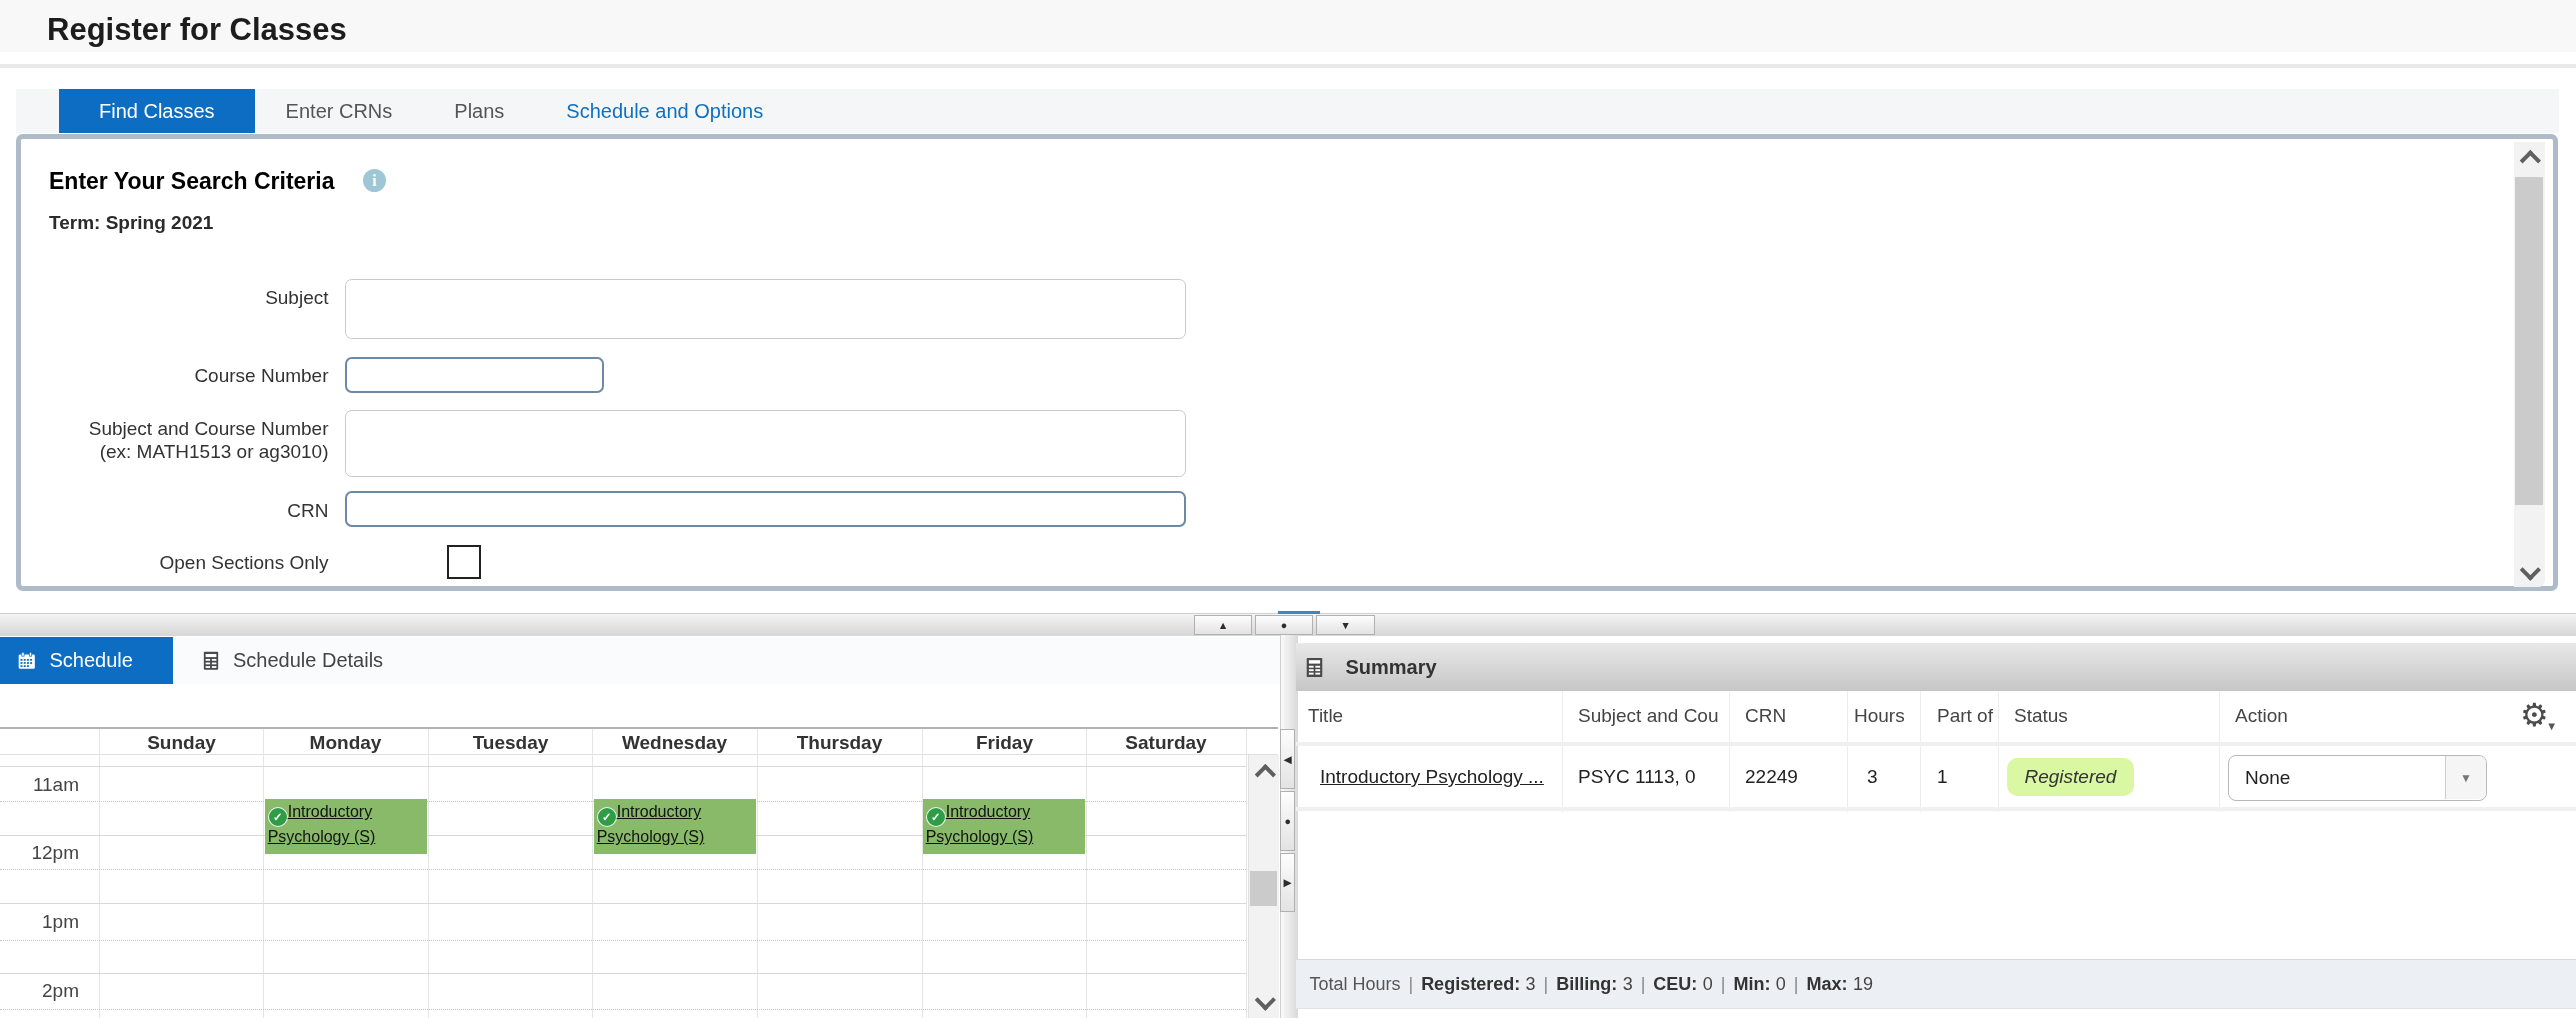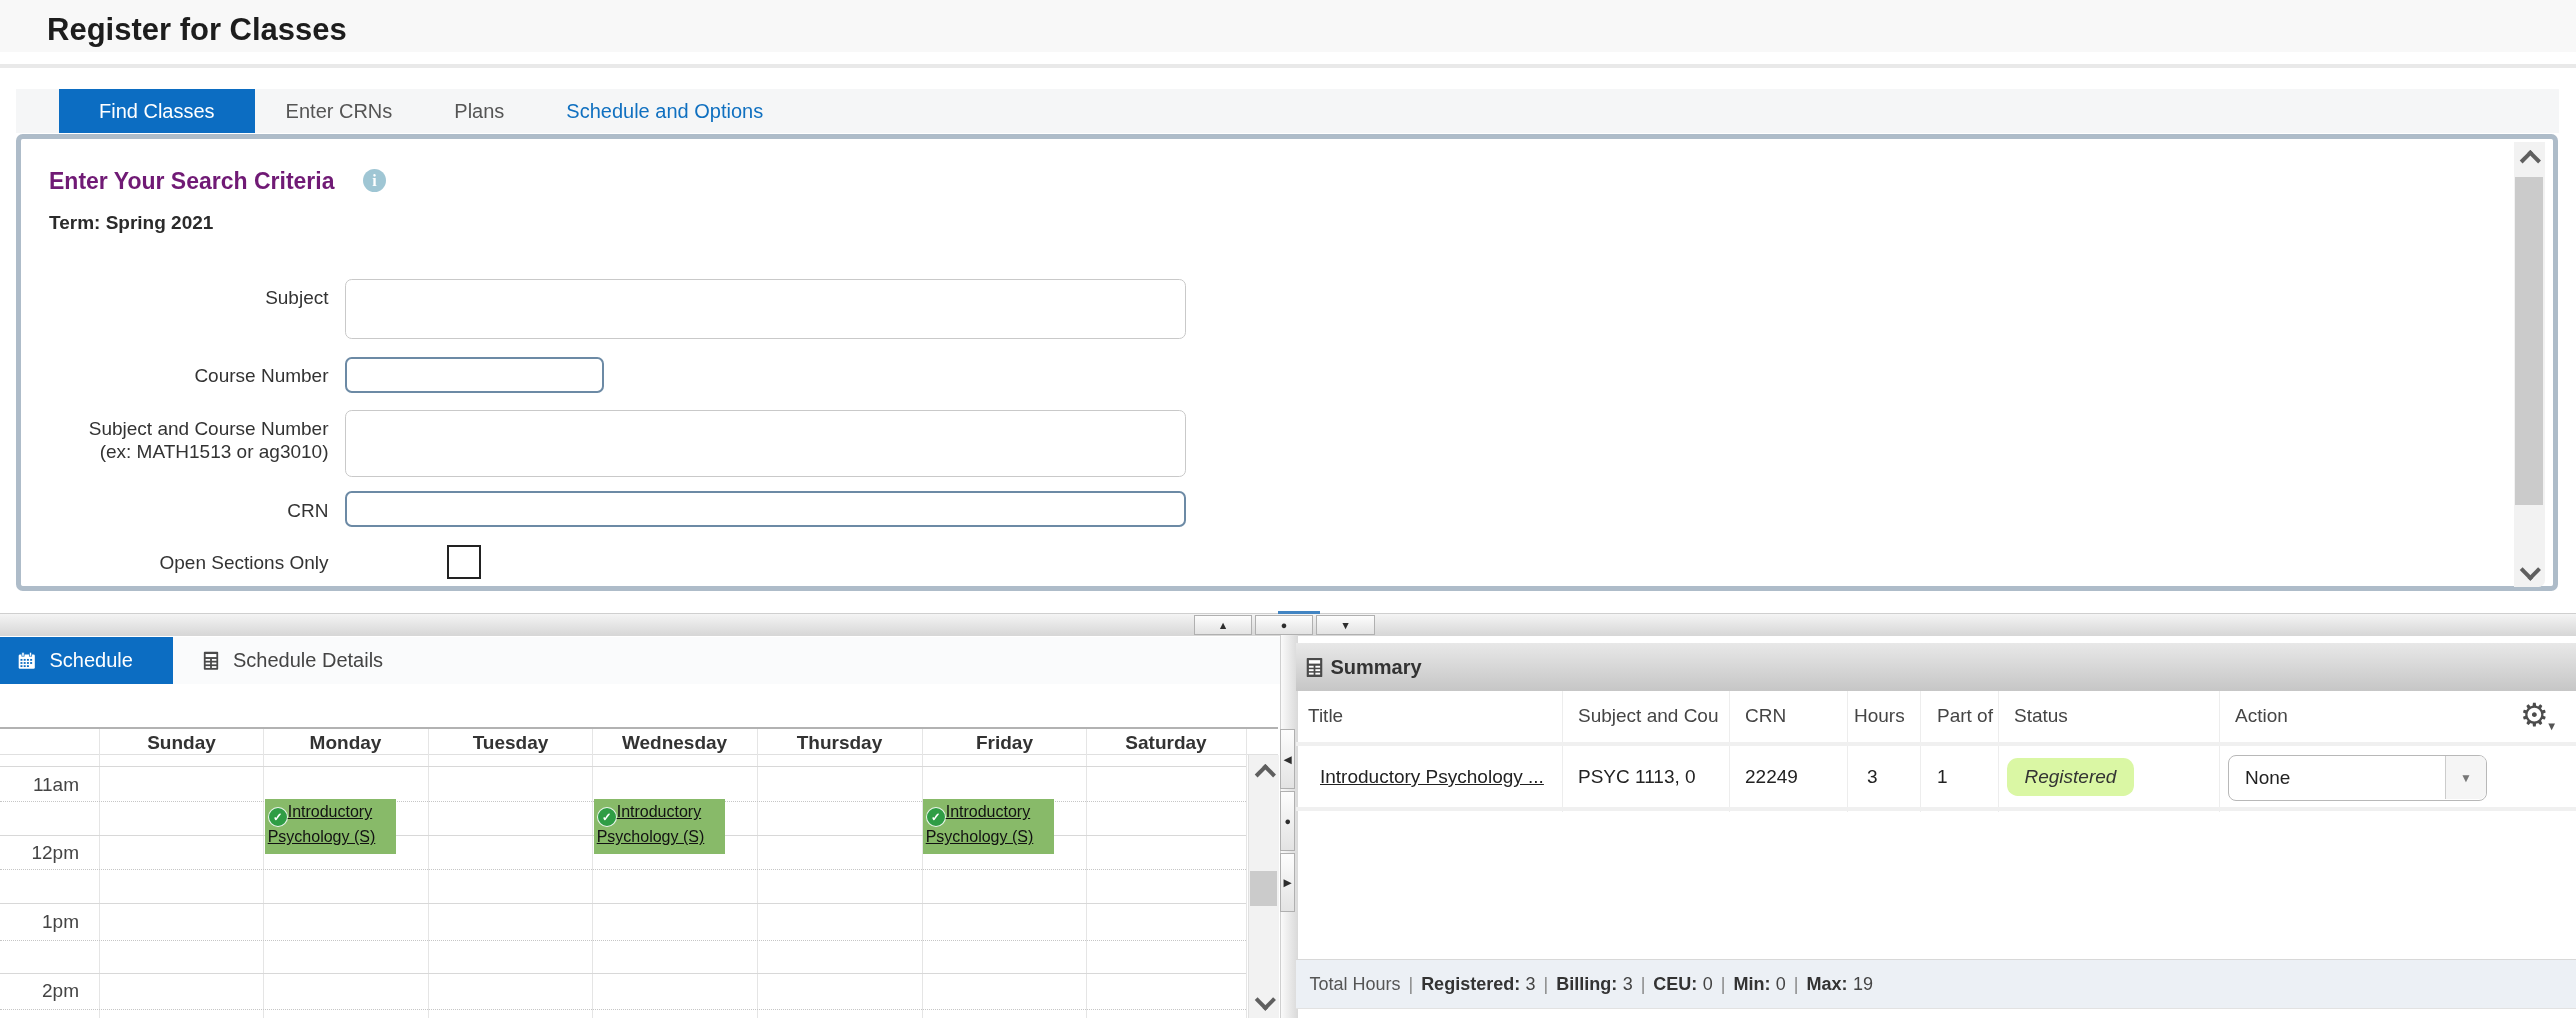--- a/index.html
+++ b/index.html
@@ -13,21 +13,21 @@
 
   
   .nav-strip{position:absolute;left:16px;top:89px;width:2543px;height:44px;background:#f5f6f7;display:flex;align-items:stretch;}
   .nav-tab{display:flex;align-items:center;padding:0 31px;font-size:20px;color:#555;cursor:pointer;}
   .nav-tab.active{background:#0c6dc2;color:#fff;padding:0 40px;margin-left:43px;}
   .nav-tab.linklike{color:#1070c0;}
 
   
   .search-panel{position:absolute;left:16px;top:134px;width:2532px;height:447px;background:#fff;
     border:5.4px solid #aebcc9;border-radius:6.7px;}
-  .crit-heading{position:absolute;left:49px;top:168px;font-size:23px;font-weight:bold;color:#701a75;}
+  .crit-heading{position:absolute;left:49px;top:168px;font-size:23px;font-weight:bold;color:#000000;}
   .info-icon{position:absolute;left:363px;top:169px;width:23px;height:23px;border-radius:50%;
     background:#9fc6d4;color:#fff;font-size:16px;font-weight:bold;text-align:center;line-height:23px;font-family:"Liberation Serif",serif;}
   .term-label{position:absolute;left:49px;top:212px;font-size:19px;font-weight:bold;color:#2b2b2b;}
   .fld-label{position:absolute;width:309px;left:19.5px;text-align:right;font-size:19px;color:#333;}
   .ti{position:absolute;left:345px;box-sizing:border-box;background:#fff;font-size:19px;color:#222;
     padding:0 12px;font-family:"Liberation Sans",sans-serif;outline:none;}
   .ti.big{width:841px;height:60px;border:1.3px solid #c9c9c9;border-radius:6.7px;}
   .ti.focus{border:2px solid #6c8aa5;border-radius:6.7px;}
   .checkbox{position:absolute;left:447px;top:545px;width:29.6px;height:29.6px;border:2.7px solid #222;background:#fff;}
 
@@ -54,30 +54,30 @@
   .sched-tab.active{background:#0c6dc2;color:#fff;}
   .sched-heading-band{position:absolute;left:0;top:684px;width:1280px;height:43px;background:#f0f1f2;border-bottom:2px solid #b2b2b2;box-sizing:border-box;}
   .sched-heading{position:absolute;left:12px;top:9.4px;font-size:20px;font-weight:bold;color:#222;}
 
   .cal-vline{position:absolute;top:729px;height:290px;width:1.3px;background:#e5e5e5;}
   .cal-hline{position:absolute;left:0;width:1246px;height:1.3px;background:#d8d8d8;}
   .cal-dotline{position:absolute;left:0;width:1246px;height:0;border-top:1.3px dotted #c6c6c6;}
   .cal-headline{position:absolute;left:0;top:754px;width:1278px;height:1.3px;background:#e0e0e0;}
   .day-label{position:absolute;top:732px;height:21.5px;font-size:19px;font-weight:bold;color:#333;text-align:center;}
   .time-label{position:absolute;left:0;width:79px;text-align:right;font-size:19px;color:#444;}
-  .cal-event{position:absolute;top:799px;width:131px;height:55px;background:#88ba69;padding:3.4px 2.7px;box-sizing:border-box;
+  .cal-event{position:absolute;top:799px;width:162px;height:55px;background:#88ba69;padding:3.4px 2.7px;box-sizing:border-box;
     font-size:16px;line-height:19.5px;color:#121212;cursor:pointer;overflow:hidden;}
   .evt-check{display:inline-block;width:18px;height:18px;border-radius:50%;background:#2f9d45;border:1.3px solid rgba(255,255,255,.9);
     color:#fff;font-size:11.4px;line-height:18px;text-align:center;vertical-align:-4px;font-weight:bold;}
   .evt-text{text-decoration:underline;}
 
   
   .sum-header{position:absolute;left:1296px;top:643px;width:1280px;height:48px;
     background:linear-gradient(#e8e8e8,#c6c6c6);display:flex;align-items:center;}
-  .sum-title{font-size:20px;font-weight:bold;color:#333;margin-left:6px;}
+  .sum-title{font-size:20px;font-weight:bold;color:#333;margin-left:21px;}
   .sum-colline{position:absolute;top:691px;height:121px;width:1.3px;background:#ededed;}
   .sum-th{position:absolute;top:705px;font-size:19px;color:#454545;white-space:nowrap;}
   .sum-band{position:absolute;left:1296px;width:1280px;height:4px;background:#f0f0f0;}
   .sum-cell{position:absolute;top:766px;font-size:19px;color:#222;white-space:nowrap;}
   .link-cell{text-decoration:underline;cursor:pointer;max-width:255px;overflow:hidden;margin-left:16px;}
   .status-pill{position:absolute;left:2007px;top:758px;height:38px;line-height:38px;padding:0 17.5px;
     border-radius:10.7px;background:#daf7a4;font-style:italic;font-size:19px;color:#333;}
   .action-select{position:absolute;left:2228px;top:755px;width:259px;height:46px;box-sizing:border-box;
     border:1.3px solid #b8b8b8;border-radius:8px;background:#fff;cursor:pointer;}
   .action-select .val{position:absolute;left:16px;top:10.7px;font-size:19px;color:#222;}

